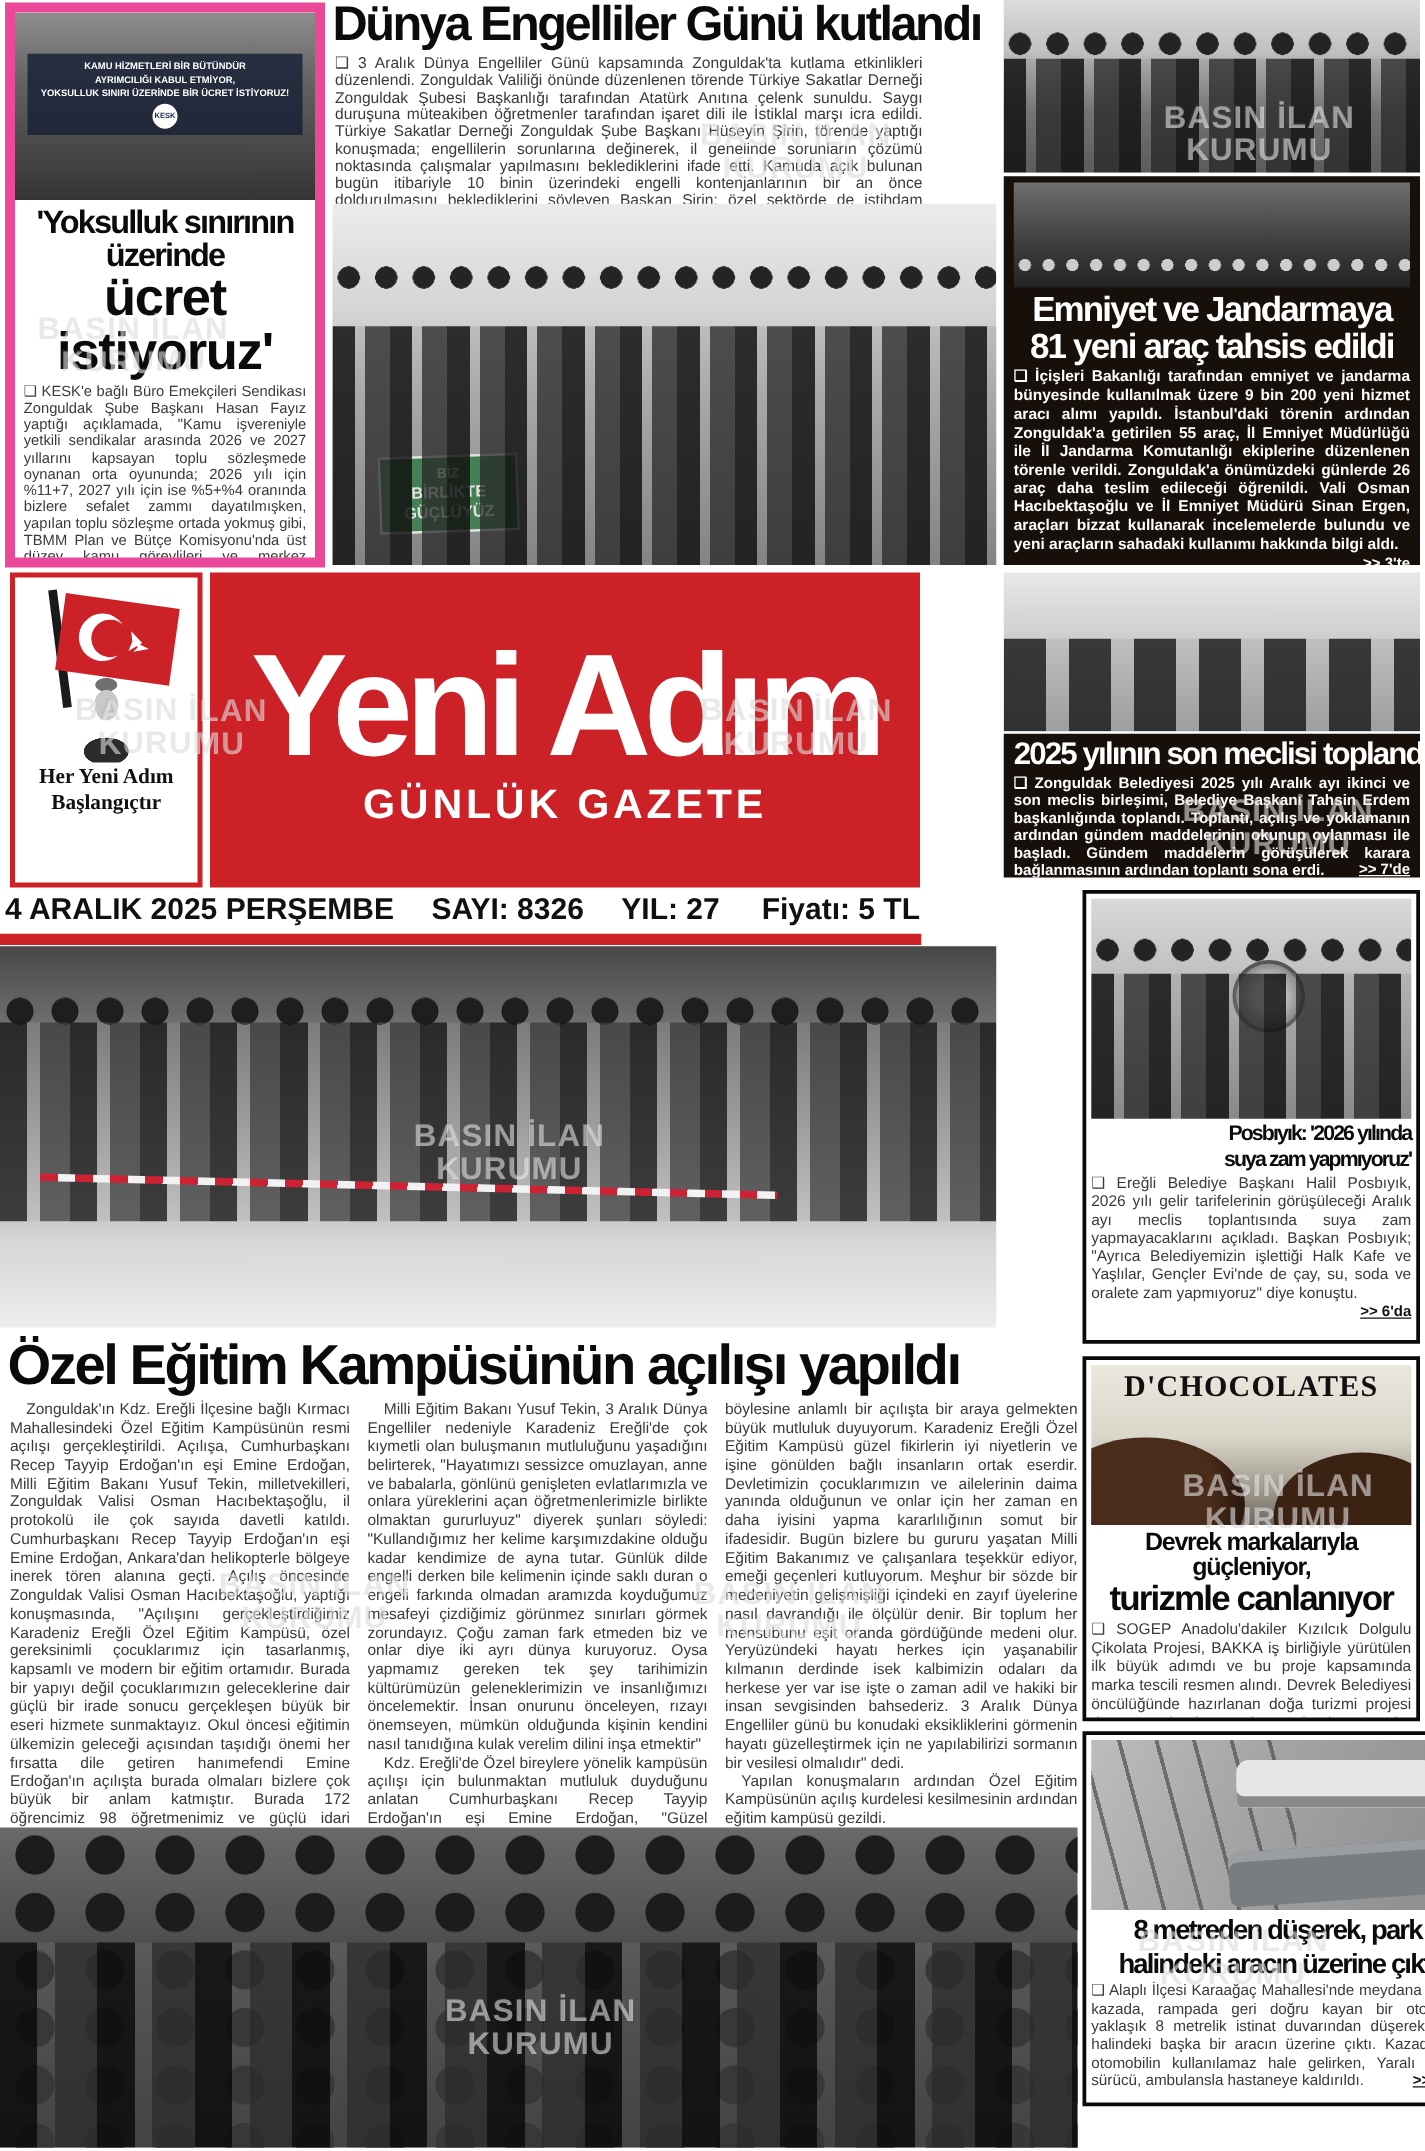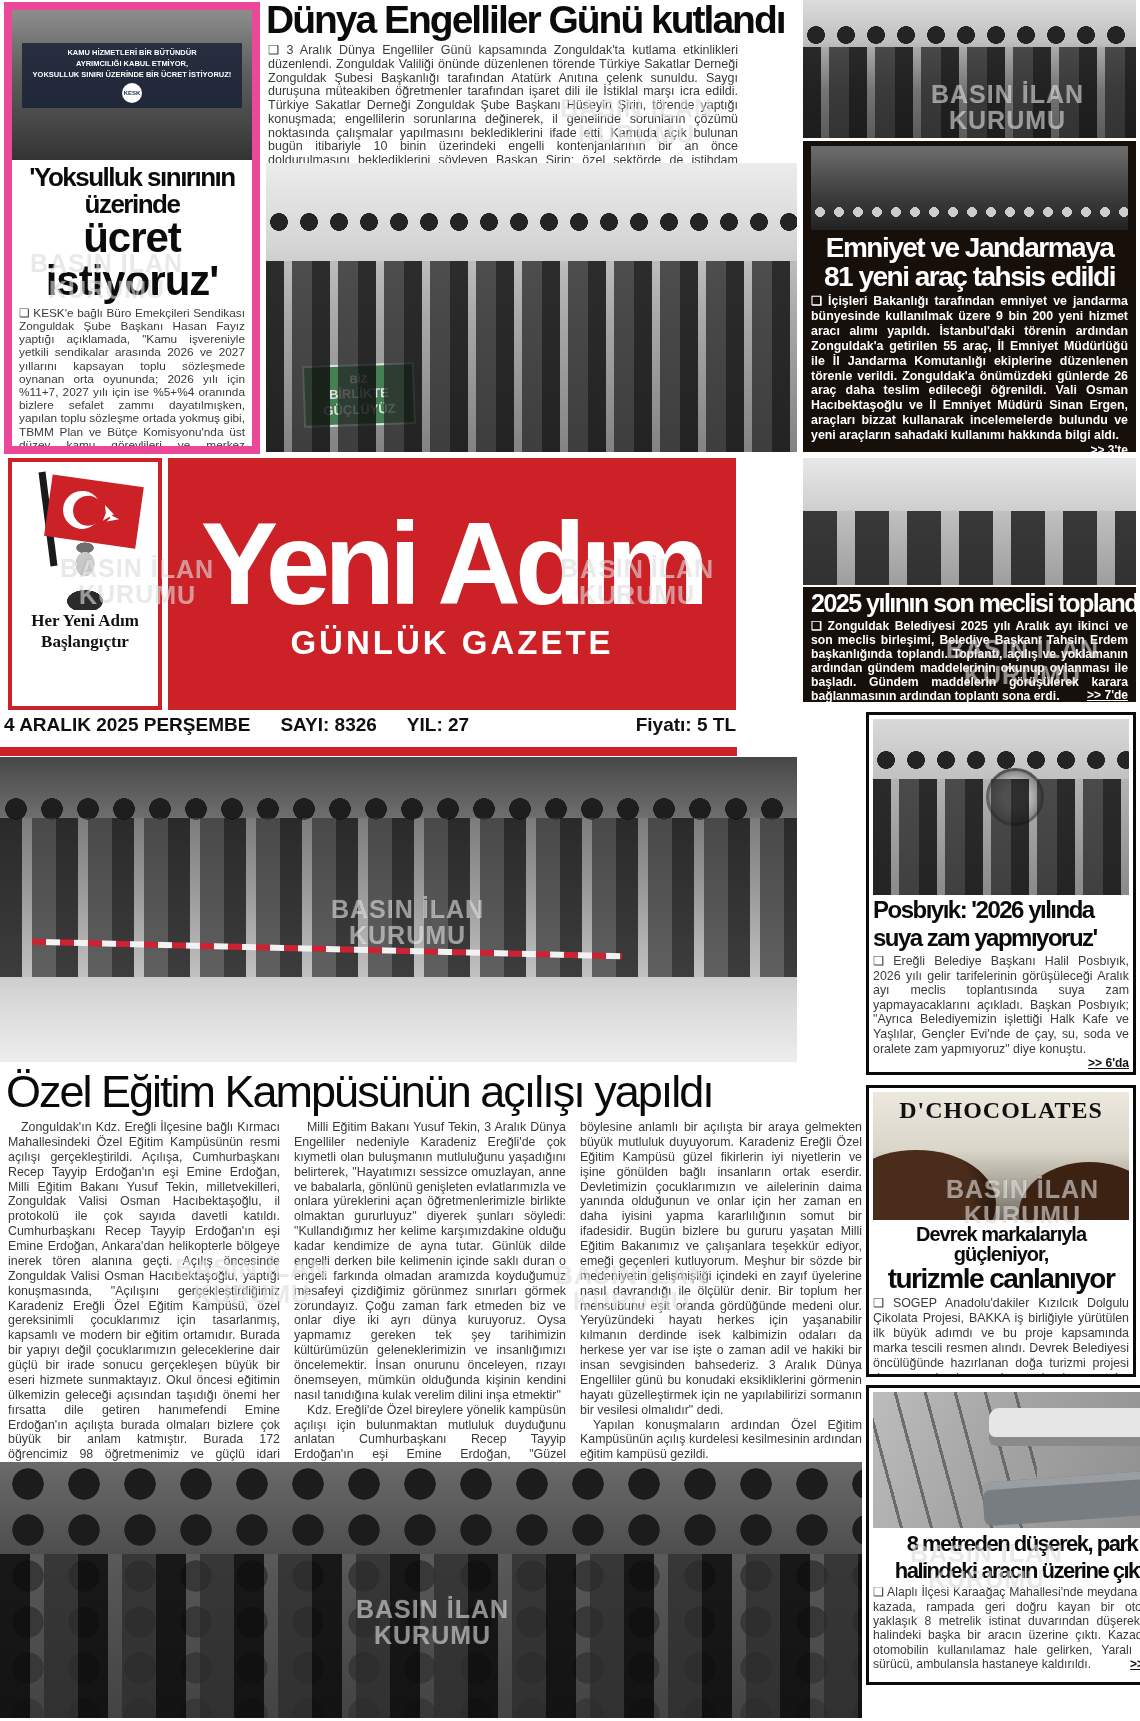--- a/index.html
+++ b/index.html
@@ -70,21 +70,21 @@
       background:
        radial-gradient(ellipse 26px 16px at 50% 88%,#2b2b2b 68%,transparent 70%),
        radial-gradient(ellipse 15px 19px at 50% 38%,#c8c8c8 62%,transparent 66%),
        radial-gradient(ellipse 13px 8px at 50% 16%,#707070 65%,transparent 70%);}
   #slogan{font-family:"Liberation Serif",serif;font-weight:bold;color:#111;font-size:17px;line-height:1.25;}
   #logobox{left:168px;top:458px;width:568px;height:252px;background:#cc2127;display:flex;
       flex-direction:column;justify-content:center;align-items:center;}
   #logo-title{color:#fff;font-weight:800;font-size:116px;letter-spacing:-6px;line-height:1;white-space:nowrap;}
   #logo-sub{color:#fff;font-weight:800;font-size:33px;letter-spacing:3px;margin-top:2px;}
   #dateline{left:4px;top:714px;width:732px;display:flex;align-items:baseline;
-      font-weight:bold;font-size:19px;color:#101010;white-space:nowrap;}
+      font-weight:bold;font-size:24px;color:#101010;white-space:nowrap;}
   #dateline .gap{margin-left:30px;}
   #dateline .price{margin-left:auto;}
   #redbar{left:0;top:747px;width:737px;height:9px;background:#cc2127;}
 
   
   #council-photo{left:803px;top:458px;width:333px;height:127px;
       background:linear-gradient(180deg,#e8e8e8 0%,#cccccc 45%,#a0a0a0 100%);}
   #council-photo::after{content:"";position:absolute;left:0;right:0;bottom:0;height:58%;
       background:repeating-linear-gradient(90deg,rgba(30,30,30,.85) 0 34px,rgba(150,150,150,.25) 34px 52px);}
   #council{left:803px;top:587px;width:333px;height:115px;background:#170f0a;padding:4px 8px;overflow:hidden;}
@@ -102,25 +102,25 @@
       background:repeating-linear-gradient(90deg,rgba(25,25,25,.8) 0 22px,rgba(160,160,160,.25) 22px 32px,rgba(60,60,60,.75) 32px 56px);}
   #ribbon-line{position:absolute;left:4%;right:22%;top:62%;height:6px;z-index:2;transform:rotate(1.4deg);
       background:repeating-linear-gradient(90deg,#c23 0 14px,#f2f2f2 14px 28px);}
 
   
   #posbiyik{left:866px;top:712px;width:270px;height:363px;border:3px solid #0a0a0a;background:#fff;padding:4px;overflow:hidden;}
   #pos-photo{position:relative;height:176px;overflow:hidden;
       background:linear-gradient(180deg,#d9d9d9 0%,#bdbdbd 40%,#8a8a8a 100%);}
   #pos-photo .emblem{position:absolute;left:44%;top:28%;width:52px;height:52px;border-radius:50%;
       border:3px solid #555;background:radial-gradient(circle,#ddd 30%,#808080 75%);}
-  #posbiyik .hl{font-size:24px;text-align:left;line-height:1.04;margin-top:3px;}
+  #posbiyik .hl{font-size:17px;text-align:right;line-height:1.04;margin-top:3px;}
   #posbiyik .body-txt{font-size:12.4px;line-height:1.18;margin-top:3px;}
 
   
-  #campus-h{left:6px;top:1066px;width:860px;font-size:45px;letter-spacing:-2px;white-space:nowrap;font-weight:400;color:#0a0a0a;}
+  #campus-h{left:6px;top:1066px;width:860px;font-size:45px;letter-spacing:-2px;white-space:nowrap;font-weight:700;color:#0a0a0a;}
   .col{position:absolute;top:1120px;height:345px;overflow:hidden;font-size:12.4px;line-height:1.2;text-align:justify;color:#3a3a3a;}
   .col p{margin:0;text-indent:13px;}
   .col p.noindent{text-indent:0;}
   #col1{left:8px;width:272px;} #col2{left:294px;width:272px;} #col3{left:580px;width:282px;}
 
   
   #devrek{left:866px;top:1085px;width:270px;height:292px;border:3px solid #0a0a0a;background:#fff;padding:4px;overflow:hidden;}
   #ad{position:relative;height:128px;overflow:hidden;
       background:linear-gradient(180deg,#ece8de 0%,#dbd6ca 45%,#9b958a 80%,#6e675e 100%);}
   #ad::before{content:"";position:absolute;left:-14%;bottom:-30%;width:62%;height:85%;border-radius:50%;

